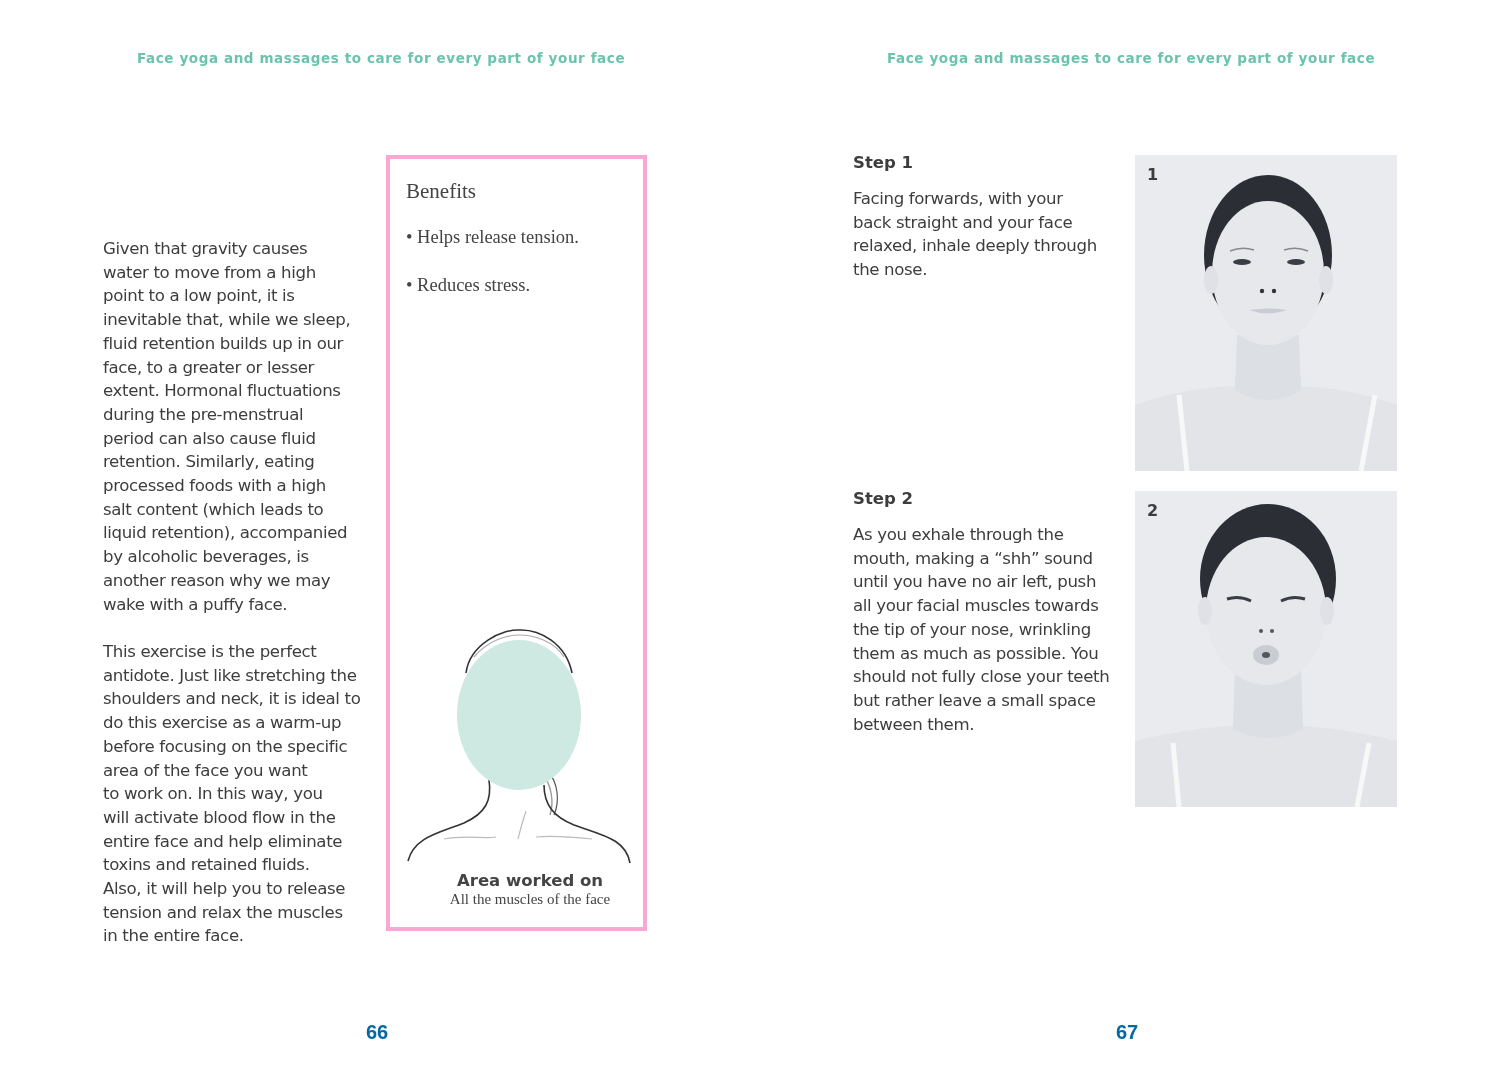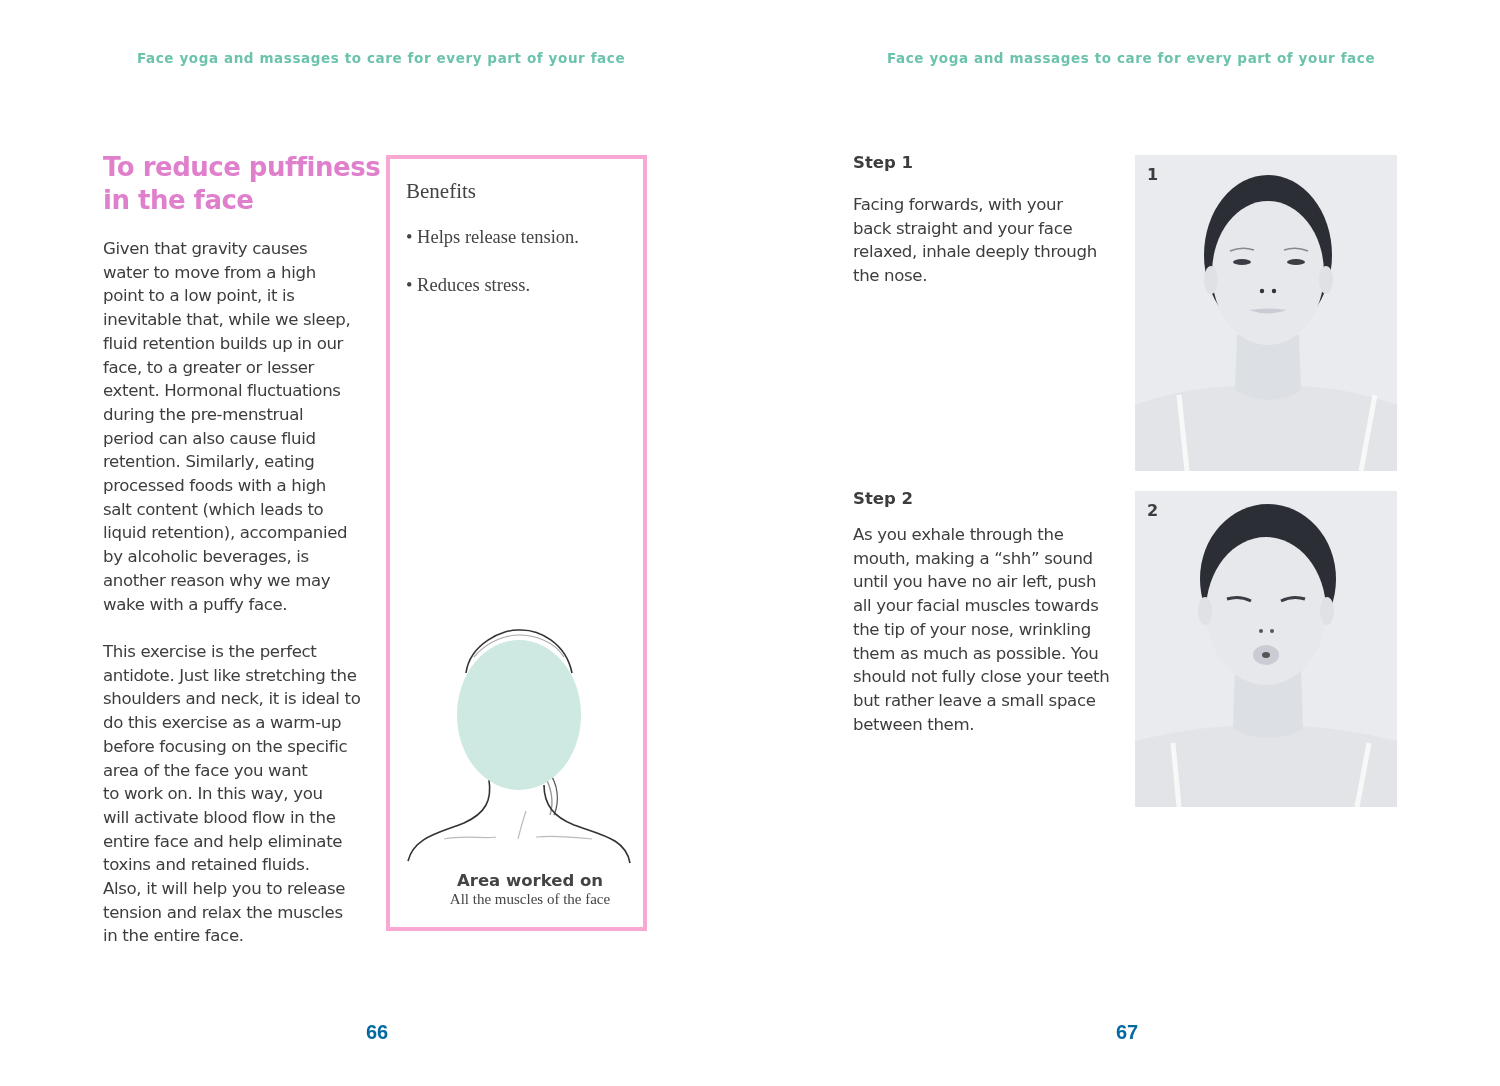--- a/index.html
+++ b/index.html
@@ -70,21 +70,21 @@
       position: absolute; left: 103px;
       font-family: "DejaVu Sans", sans-serif; font-weight: bold; font-size: 16.5px; color: #3d3d3d;
     }
     .step-text {
       position: absolute; left: 103px; width: 270px;
       font-family: "DejaVu Sans", sans-serif; font-size: 16.6px; line-height: 23.7px;
       color: #3d3d3d; letter-spacing: -0.35px;
     }
     .step-text .line { display: block; white-space: nowrap; }
     .step1-heading { top: 153px; }
-    .step1-text { top: 193px; }
+    .step1-text { top: 187px; }
     .step2-heading { top: 489px; }
     .step2-text { top: 523px; }
 
     .photo {
       position: absolute; left: 385px; width: 262px; height: 316px;
       background: #e9ebef; overflow: hidden;
     }
     .photo-1 { top: 155px; }
     .photo-2 { top: 491px; }
     .photo-number {
@@ -92,24 +92,20 @@
       font-family: "DejaVu Sans", sans-serif; font-weight: bold; font-size: 16px; color: #3d3d3d;
     }
     .photo svg { position: absolute; left: 0; top: 0; }
   </style>
 </head>
 <body>
 
 <div class="page page-left">
   <div class="running-header">Face yoga and massages to care for every part of your face</div>
 
-  <h1 class="section-title">
-    <span style="display:block">To reduce puffiness</span>
-    <span style="display:block">in the face</span>
-  </h1>
 
   <div class="body-text para-1">
     <span class="line">Given that gravity causes</span>
     <span class="line">water to move from a high</span>
     <span class="line">point to a low point, it is</span>
     <span class="line">inevitable that, while we sleep,</span>
     <span class="line">fluid retention builds up in our</span>
     <span class="line">face, to a greater or lesser</span>
     <span class="line">extent. Hormonal fluctuations</span>
     <span class="line">during the pre-menstrual</span>

